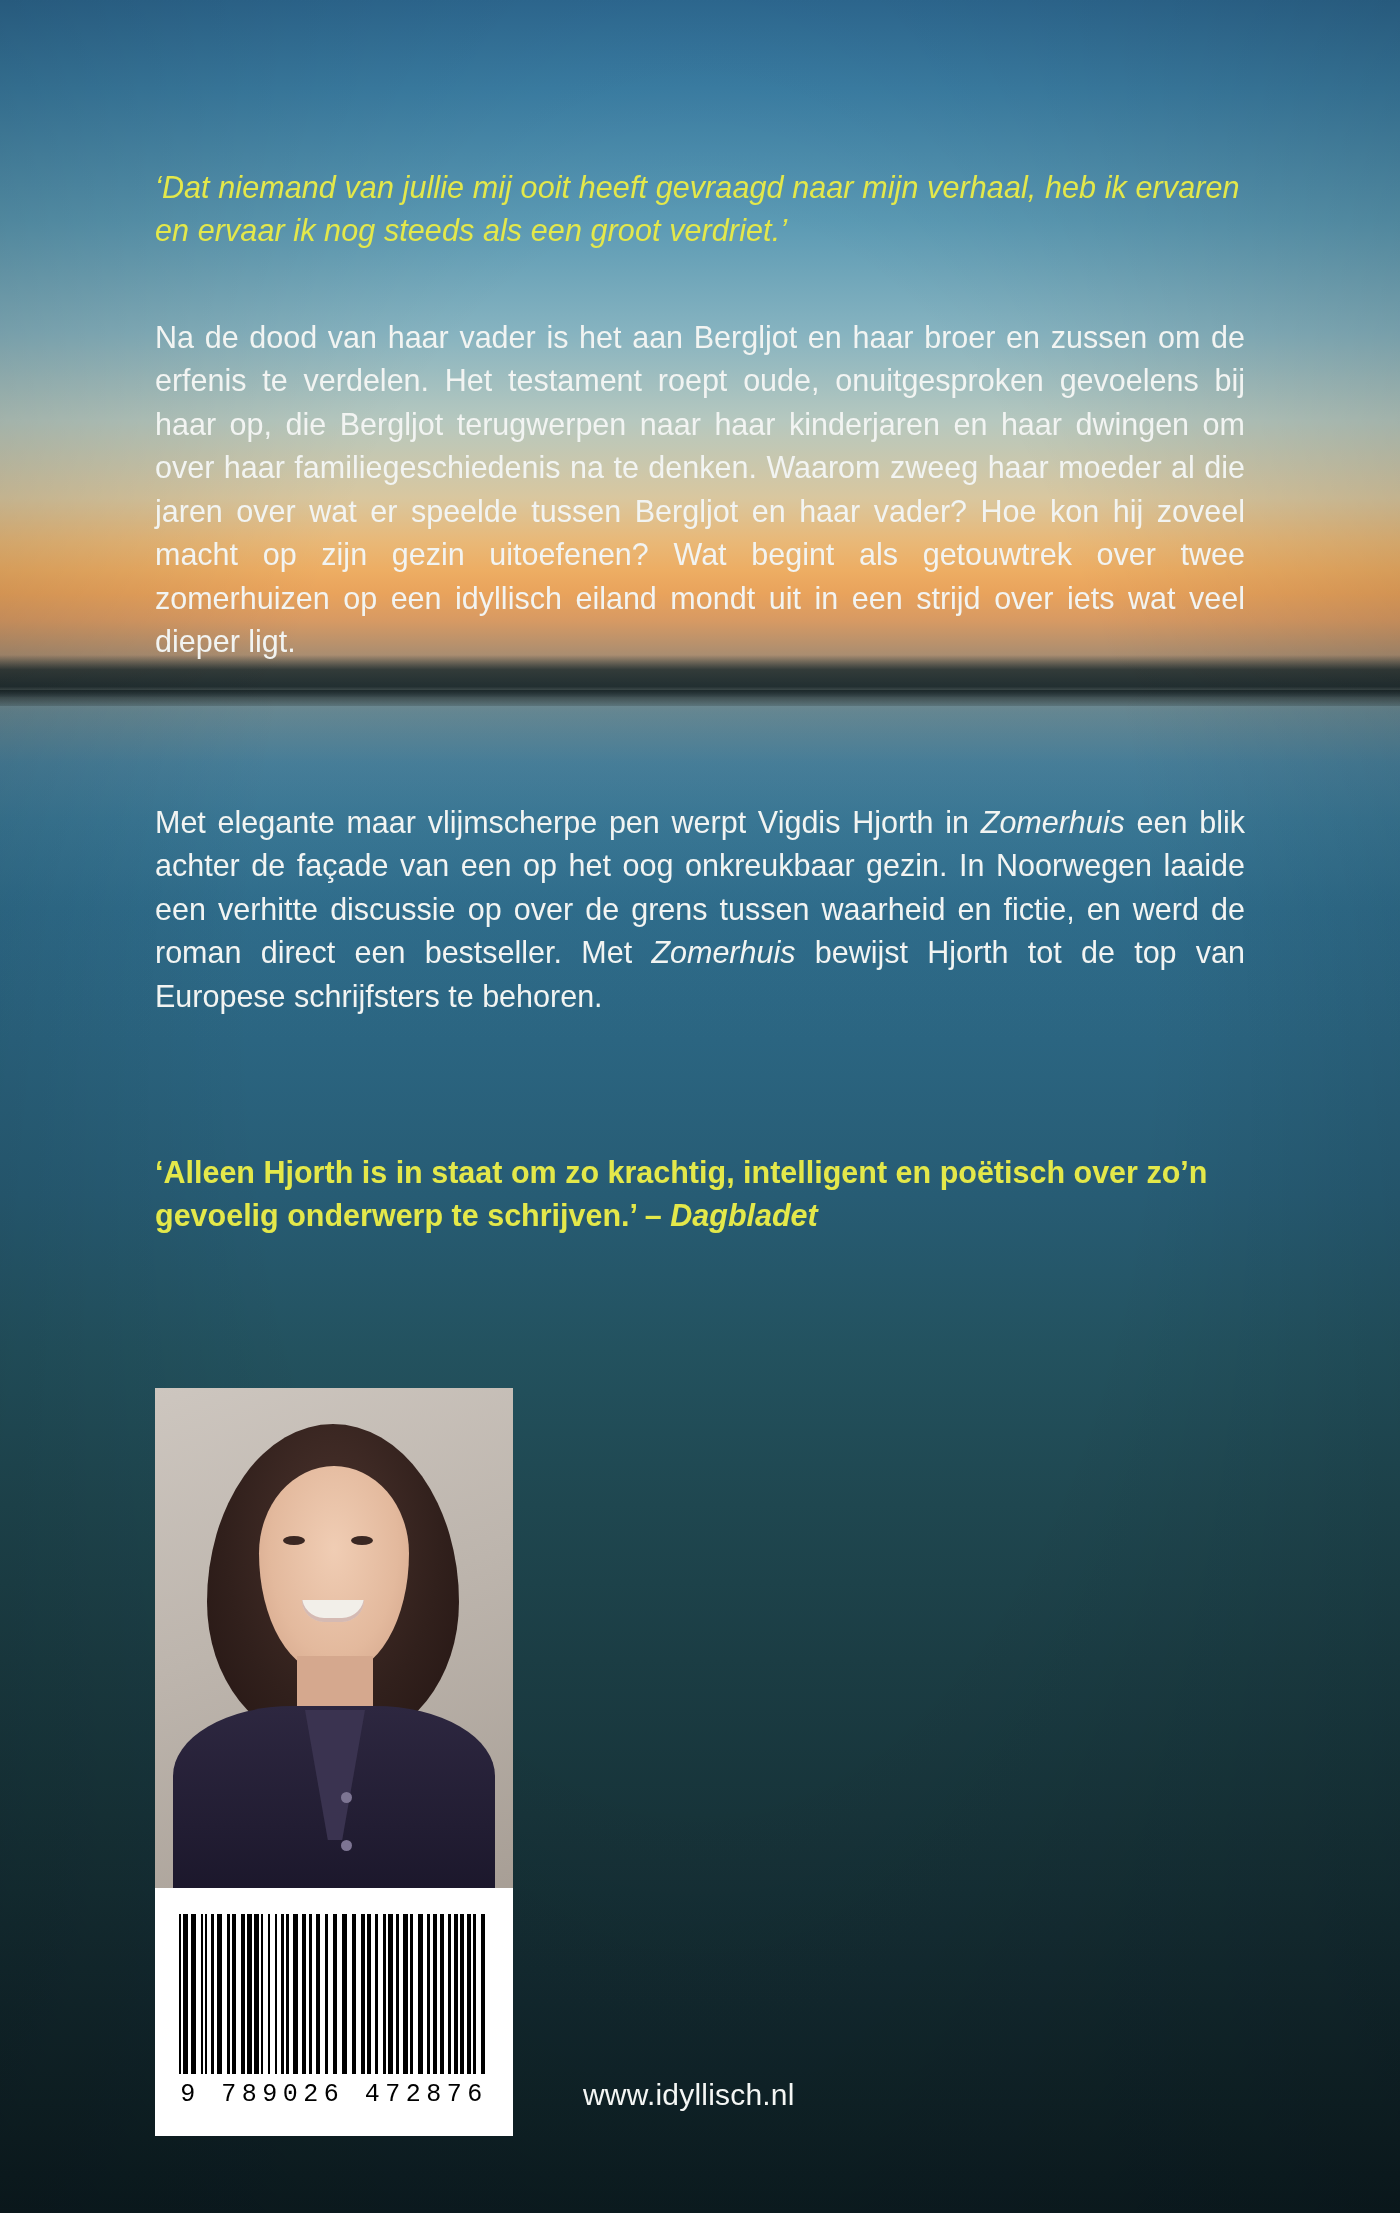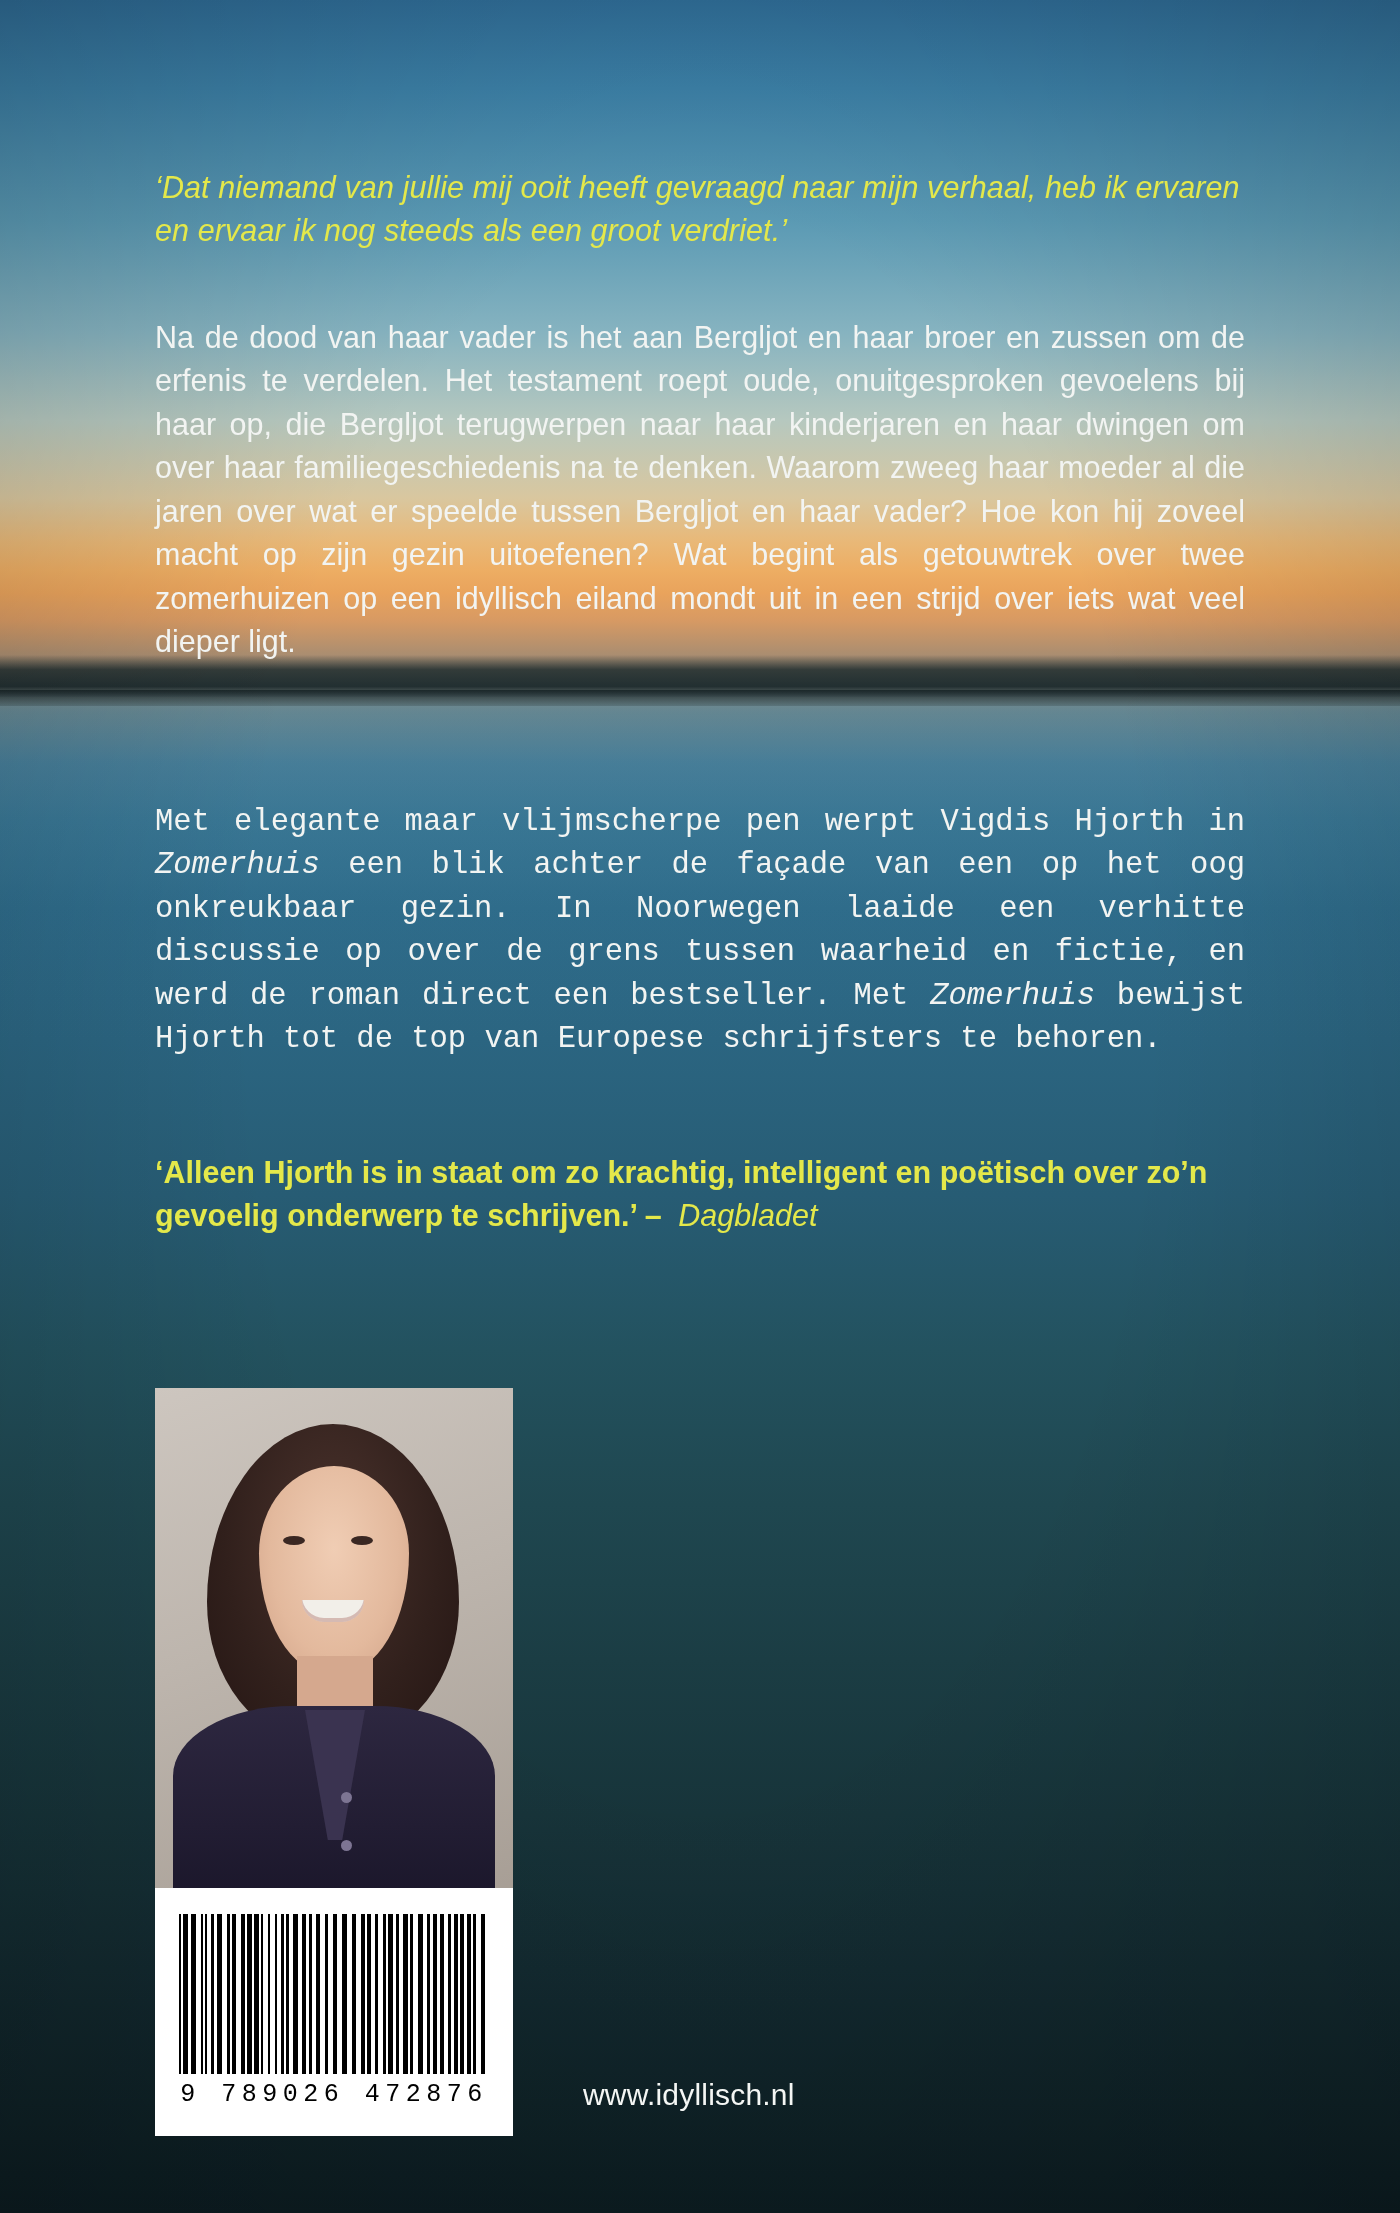--- a/index.html
+++ b/index.html
@@ -95,35 +95,35 @@
   }
 
   .para {
     color: #f2f4f2;
     font-size: 30.5px;
     line-height: 1.425;
     text-align: justify;
     text-justify: inter-word;
   }
   .para.p1 { top: 300px; }
-  .para.p2 { top: 785px; font-family: Liberation Mono, monospace; }
+  .para.p2 { top: 785px; }
 
   .para em, .quote-credit em {
     font-style: italic;
   }
 
   .quote-yellow {
     color: #e4e84a;
     font-size: 30.5px;
     line-height: 1.40;
     font-weight: 700;
   }
   .quote-yellow.q1 { top: 1135px; }
   .quote-yellow.q2 { top: 1285px; }
-  .quote-yellow em { font-weight: 400; font-style: italic; margin-left: 8px; }
+  .quote-yellow em { font-weight: 700; font-style: italic; }
 
   
   .author-text {
     position: absolute;
     left: 583px;
     top: 1375px;
     width: 660px;
     color: #f2f4f2;
     font-size: 30.5px;
     line-height: 1.43;

